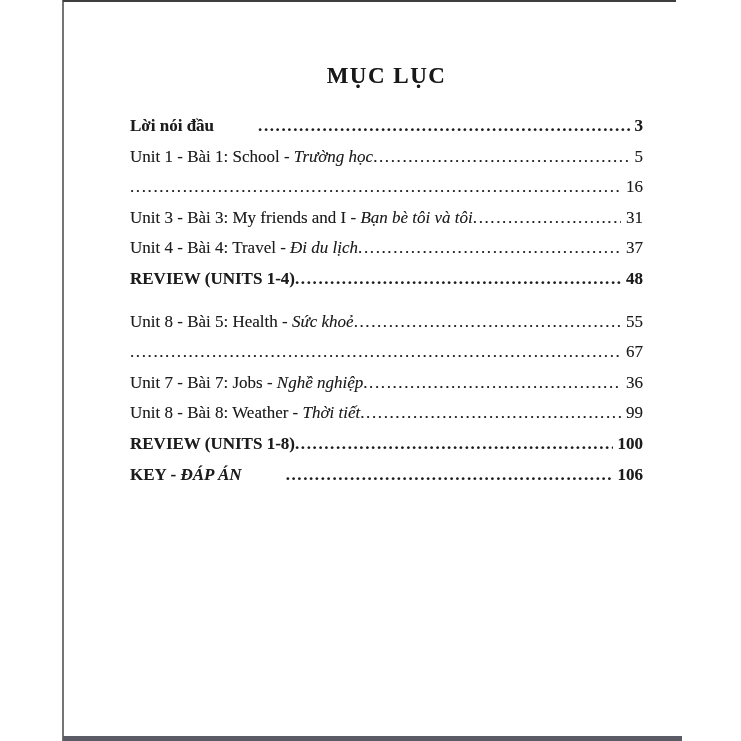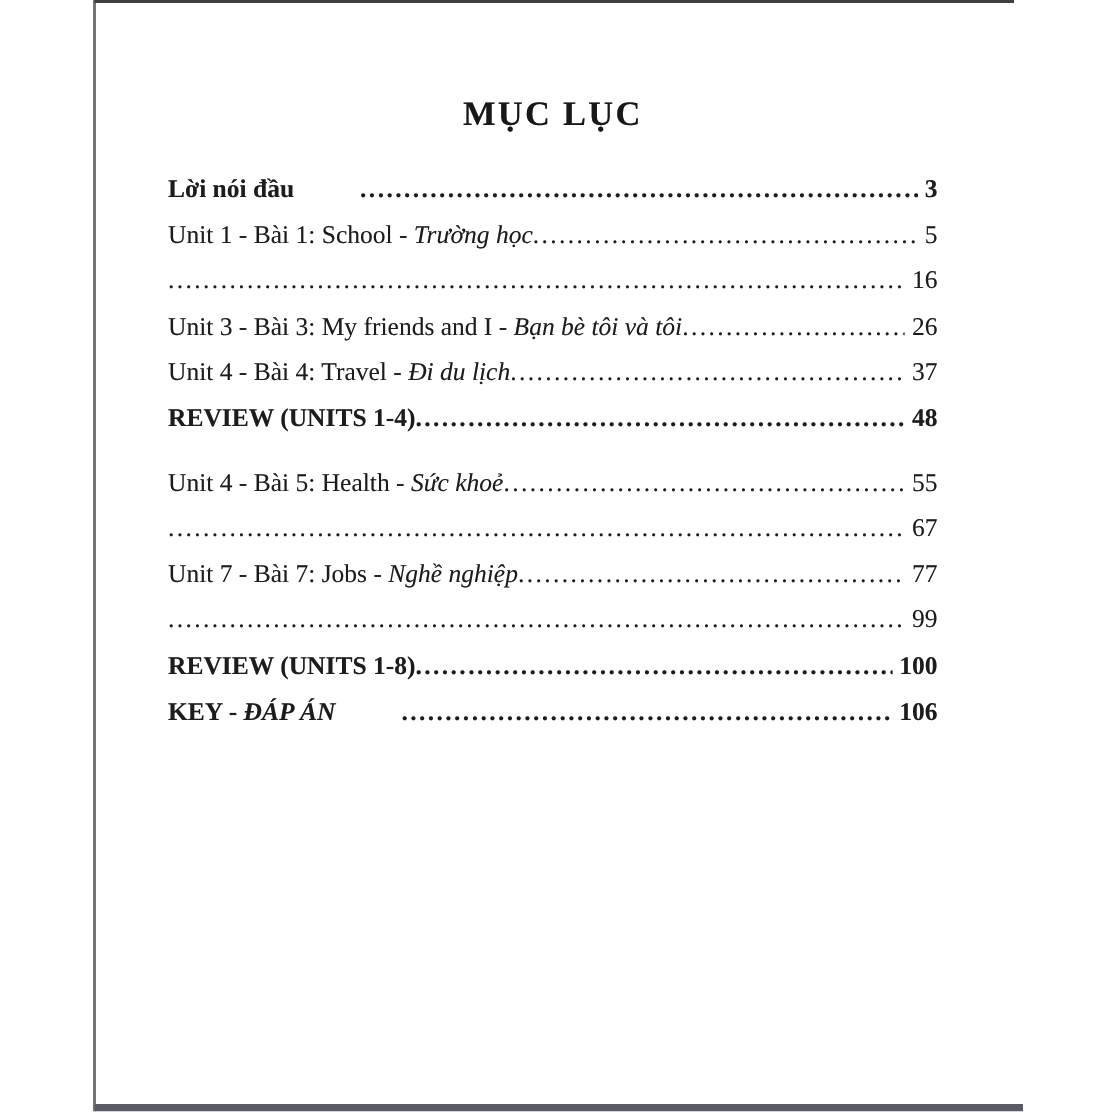--- a/index.html
+++ b/index.html
@@ -32,21 +32,21 @@
     background: #3f3f3f;
   }
   .edge-bottom {
     position: absolute;
     left: 63px; top: 736px;
     width: 619px; height: 5px;
     background: #5b5b66;
   }
   .content {
     position: absolute;
-    left: 112px;
+    left: 130px;
     top: 62px;
     width: 513px;
   }
   .title {
     margin: 0;
     font-size: 23px;
     line-height: 28px;
     font-weight: bold;
     text-align: center;
     letter-spacing: 1.5px;
@@ -111,53 +111,54 @@
       </div>
 
       <div class="row">
         <span class="dots"></span>
         <span class="pg">16</span>
       </div>
 
       <div class="row">
         <span class="lbl"><span>Unit 3 - Bài 3: My friends and I - </span><em>Bạn bè tôi và tôi</em></span>
         <span class="dots"></span>
-        <span class="pg">26</span>
+        <span class="pg">31</span>
       </div>
 
       <div class="row">
         <span class="lbl"><span>Unit 4 - Bài 4: Travel - </span><em>Đi du lịch</em></span>
         <span class="dots"></span>
         <span class="pg">37</span>
       </div>
 
       <div class="row bold">
         <span class="lbl"><span>REVIEW (UNITS 1-4)</span><em></em></span>
         <span class="dots"></span>
         <span class="pg">48</span>
       </div>
 
       <div class="row gap-above">
-        <span class="lbl"><span>Unit 4 - Bài 5: Health - </span><em>Sức khoẻ</em></span>
+        <span class="lbl"><span>Unit 8 - Bài 5: Health - </span><em>Sức khoẻ</em></span>
         <span class="dots"></span>
         <span class="pg">55</span>
       </div>
 
       <div class="row">
         <span class="dots"></span>
         <span class="pg">67</span>
       </div>
 
       <div class="row">
         <span class="lbl"><span>Unit 7 - Bài 7: Jobs - </span><em>Nghề nghiệp</em></span>
         <span class="dots"></span>
-        <span class="pg">77</span>
+        <span class="pg">36</span>
       </div>
 
       <div class="row">
+        <span class="lbl"><span>Unit 8 - Bài 8: Weather - </span><em>Thời tiết </em></span>
         <span class="dots"></span>
         <span class="pg">99</span>
       </div>
 
       <div class="row bold">
         <span class="lbl"><span>REVIEW (UNITS 1-8)</span><em></em></span>
         <span class="dots"></span>
         <span class="pg">100</span>
       </div>
 

